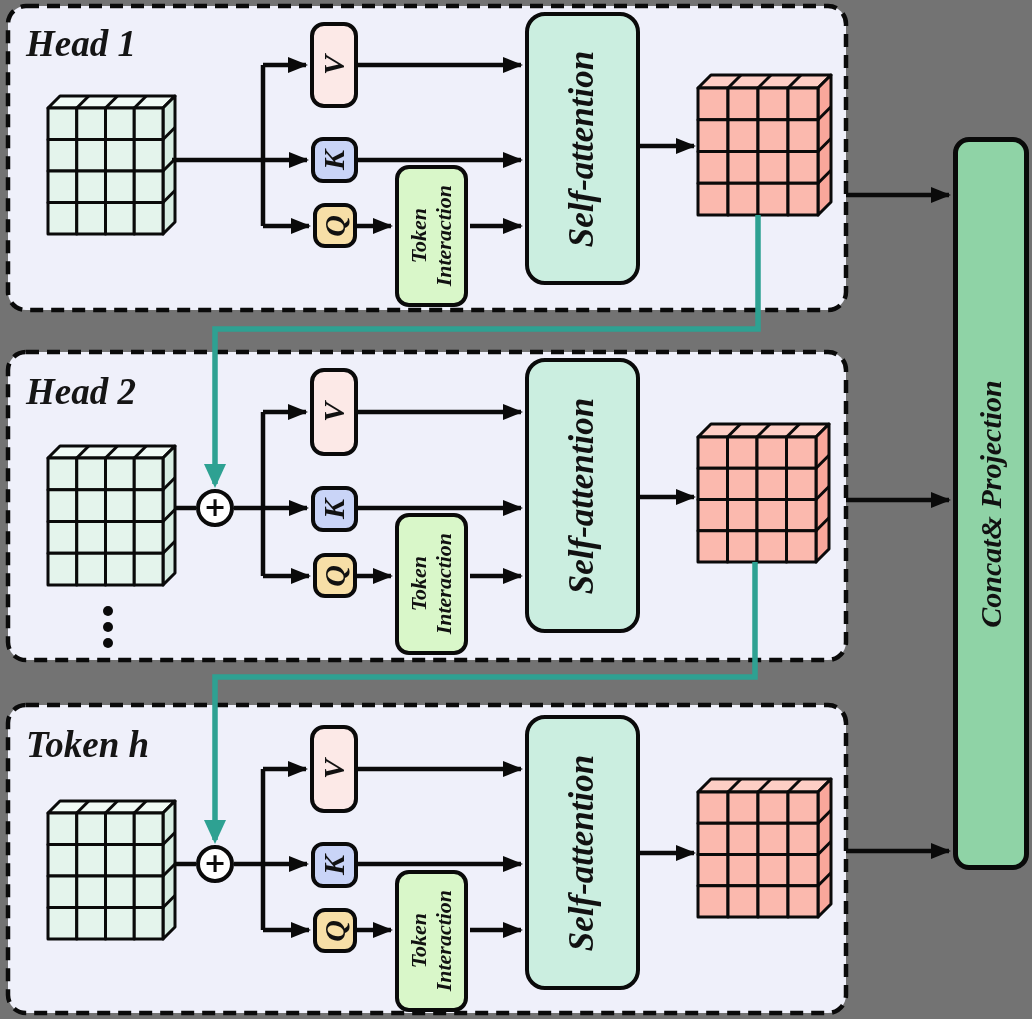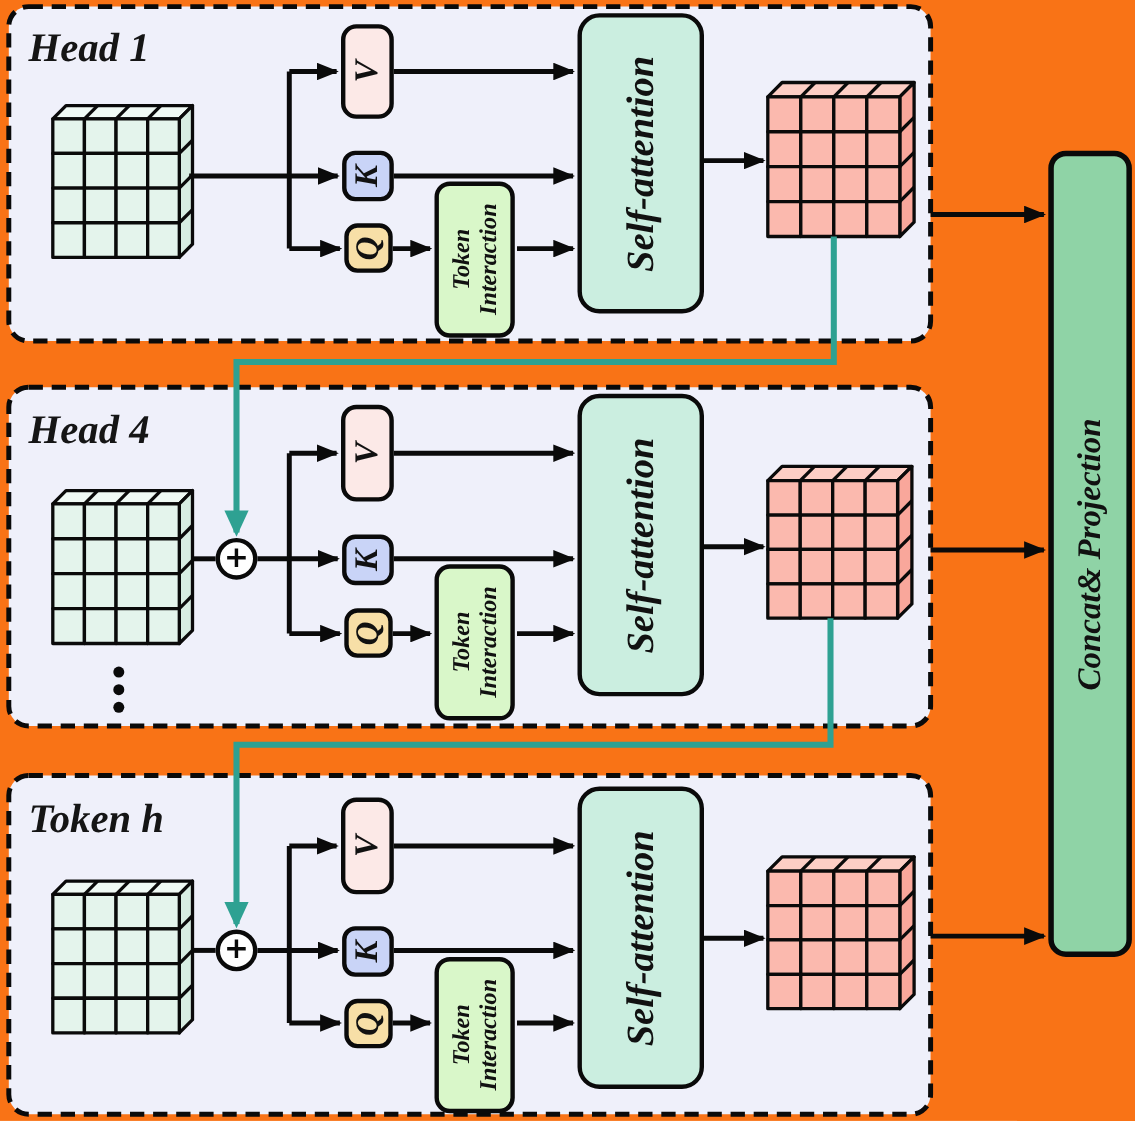--- a/index.html
+++ b/index.html
@@ -1,19 +1,19 @@
 <!DOCTYPE html>
 <html><head>
 <meta charset="utf-8">
 <style>
   html,body{margin:0;padding:0;background:#ffffff;}
   #page{
     position:relative;
     width:1032px;height:1019px;
-    background:#f97316;
+    background:#737373;
     font-family:"Liberation Serif", serif;
     overflow:hidden;
     text-decoration:underline;
   }
   #wires{position:absolute;left:0;top:0;width:1032px;height:1019px;}
   .box{
     position:absolute;
     box-sizing:border-box;
     border:4px solid #0a0a0a;
     display:flex;align-items:center;justify-content:center;
@@ -271,21 +271,21 @@
       <path d="M758,215 L758,329 L215,329 L215,484" fill="none" stroke="#2EA192" stroke-width="5.5" marker-end="url(#tah)"></path>
       <path d="M755,562 L755,677 L215,677 L215,840" fill="none" stroke="#2EA192" stroke-width="5.5" marker-end="url(#tah)"></path>
       <g fill="#0A0A0A">
     <circle cx="108" cy="611" r="5"></circle>
         <circle cx="108" cy="627" r="5"></circle>
         <circle cx="108" cy="643" r="5"></circle>
   </g>
     </svg>
 
   <div class="head-title" style="left:26px;top:22px;">Head 1</div>
-  <div class="head-title" style="left:26px;top:370px;">Head 4</div>
+  <div class="head-title" style="left:26px;top:370px;">Head 2</div>
   <div class="head-title" style="left:26px;top:723px;">Token h</div>
 
   <div class="box vbox" style="top:22px;">
       <span class="rot letter">V</span>
     </div>
   <div class="box kbox" style="top:137px;">
       <span class="rot letter">K</span>
     </div>
   <div class="box qbox" style="top:203px;">
       <span class="rot letter">Q</span>

